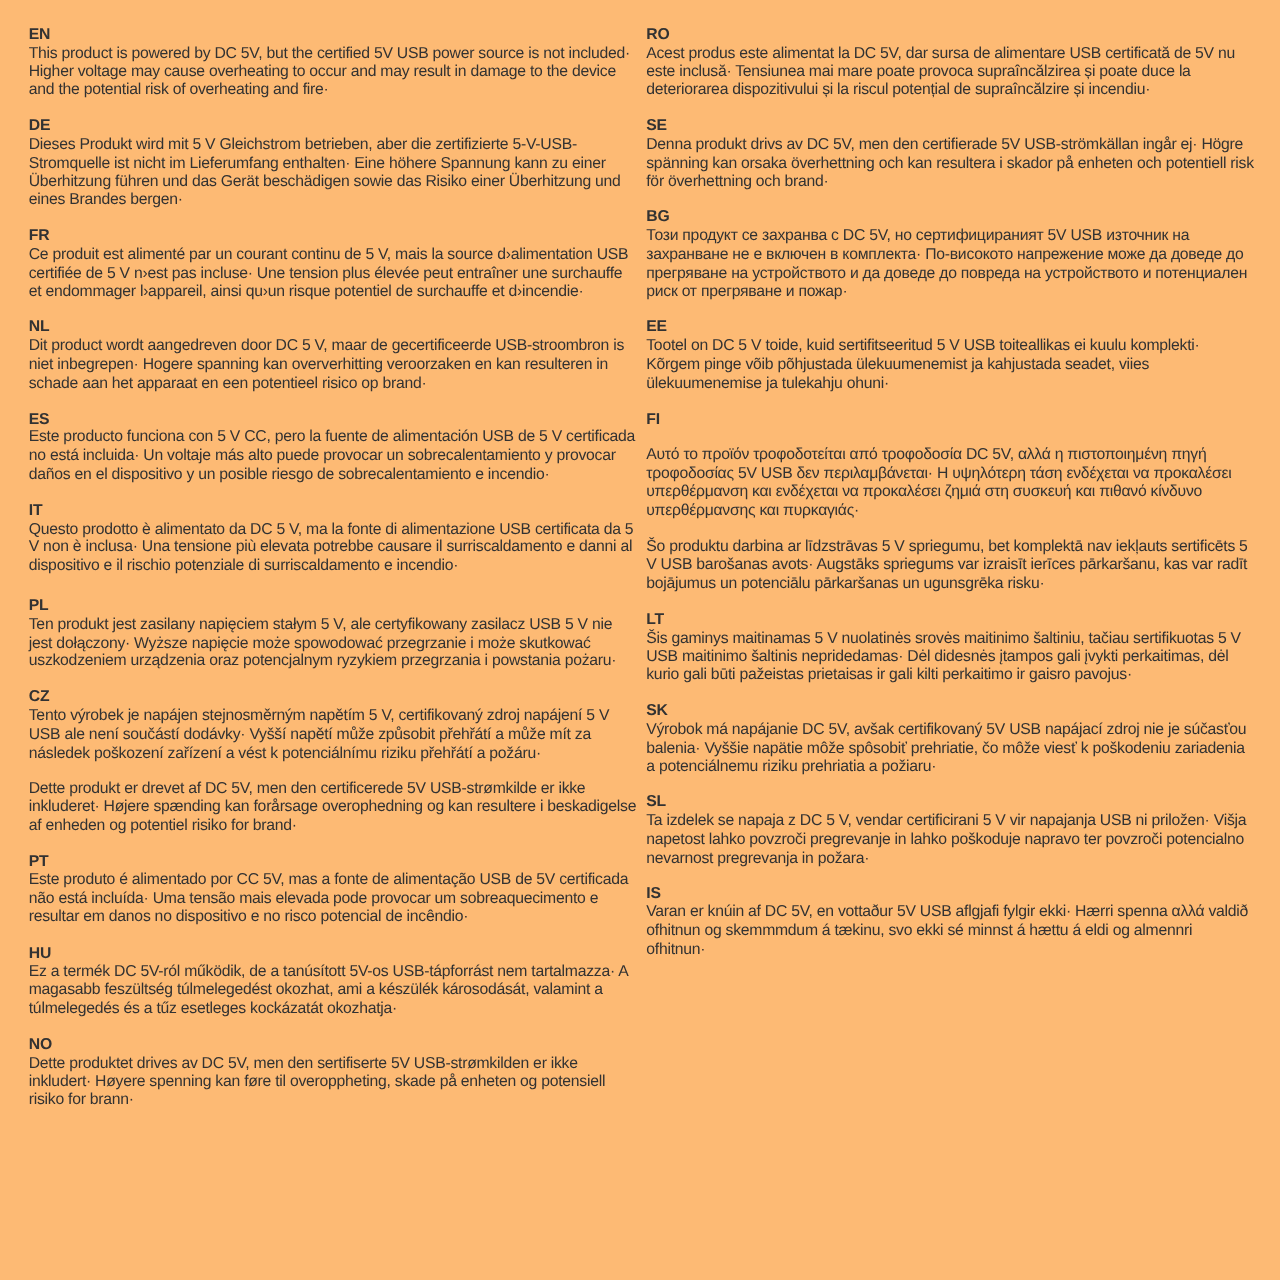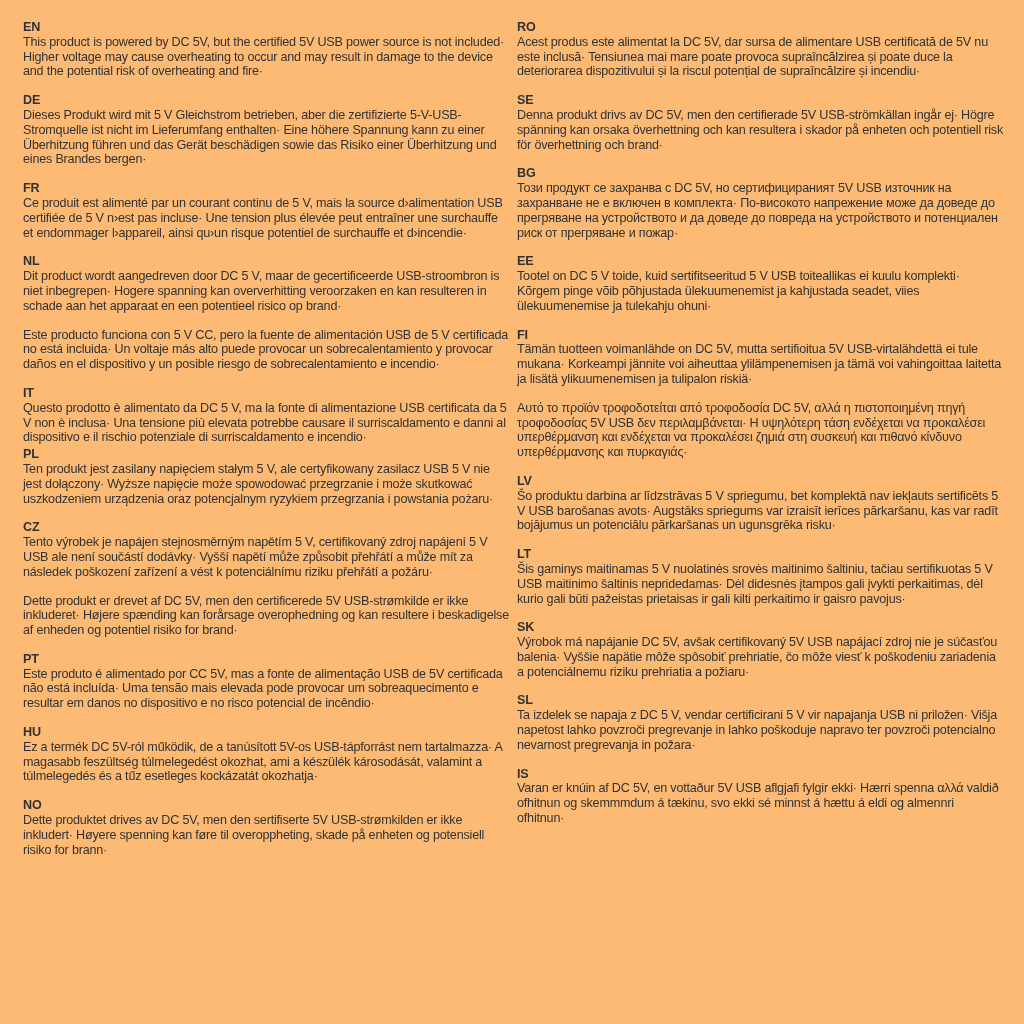--- a/index.html
+++ b/index.html
@@ -17,21 +17,21 @@
     color: #323232;
   }
   .col {
     position: absolute;
     top: 20px;
     width: 487px;
   }
   .col-left  { left: 23px; }
   .col-right { left: 517px; }
   .lang-block { margin: 0 0 14px 0; }
-  .lang-block.tight-below { margin-bottom: 2px; }
+  .lang-block.tight-below { margin-bottom: 17px; }
   .lang-code {
     font-weight: bold;
     font-size: 12.6px;
     line-height: 14.8px;
     letter-spacing: -0.15px;
   }
   .lang-text {
     font-size: 12.6px;
     line-height: 14.8px;
     letter-spacing: -0.2px;
@@ -60,20 +60,21 @@
       <div class="lang-code">FR</div>
       <p class="lang-text">Ce produit est alimenté par un courant continu de 5 V, mais la source d›alimentation USB certifiée de 5 V n›est pas incluse· Une tension plus élevée peut entraîner une surchauffe et endommager l›appareil, ainsi qu›un risque potentiel de surchauffe et d›incendie·</p>
     </div>
 
     <div class="lang-block">
       <div class="lang-code">NL</div>
       <p class="lang-text">Dit product wordt aangedreven door DC 5 V, maar de gecertificeerde USB-stroombron is niet inbegrepen· Hogere spanning kan oververhitting veroorzaken en kan resulteren in schade aan het apparaat en een potentieel risico op brand·</p>
     </div>
 
     <div class="lang-block">
+      <div class="lang-code">ES</div>
       <p class="lang-text">Este producto funciona con 5 V CC, pero la fuente de alimentación USB de 5 V certificada no está incluida· Un voltaje más alto puede provocar un sobrecalentamiento y provocar daños en el dispositivo y un posible riesgo de sobrecalentamiento e incendio·</p>
     </div>
 
     <div class="lang-block tight-below">
       <div class="lang-code">IT</div>
       <p class="lang-text">Questo prodotto è alimentato da DC 5 V, ma la fonte di alimentazione USB certificata da 5 V non è inclusa· Una tensione più elevata potrebbe causare il surriscaldamento e danni al dispositivo e il rischio potenziale di surriscaldamento e incendio·</p>
     </div>
 
     <div class="lang-block">
       <div class="lang-code">PL</div>
@@ -123,30 +124,28 @@
       <p class="lang-text">Този продукт се захранва с DC 5V, но сертифицираният 5V USB източник на захранване не е включен в комплекта· По-високото напрежение може да доведе до прегряване на устройството и да доведе до повреда на устройството и потенциален риск от прегряване и пожар·</p>
     </div>
 
     <div class="lang-block">
       <div class="lang-code">EE</div>
       <p class="lang-text">Tootel on DC 5 V toide, kuid sertifitseeritud 5 V USB toiteallikas ei kuulu komplekti· Kõrgem pinge võib põhjustada ülekuumenemist ja kahjustada seadet, viies ülekuumenemise ja tulekahju ohuni·</p>
     </div>
 
     <div class="lang-block">
       <div class="lang-code">FI</div>
-      <p class="lang-text">Tämän tuotteen voimanlähde on DC 5V, mutta sertifioitua 5V USB-virtalähdettä ei tule mukana· Korkeampi jännite voi aiheuttaa ylilämpenemisen ja tämä voi vahingoittaa laitetta ja lisätä ylikuumenemisen ja tulipalon riskiä·</p>
     </div>
 
     <div class="lang-block">
       <p class="lang-text">Αυτό το προϊόν τροφοδοτείται από τροφοδοσία DC 5V, αλλά η πιστοποιημένη πηγή τροφοδοσίας 5V USB δεν περιλαμβάνεται· Η υψηλότερη τάση ενδέχεται να προκαλέσει υπερθέρμανση και ενδέχεται να προκαλέσει ζημιά στη συσκευή και πιθανό κίνδυνο υπερθέρμανσης και πυρκαγιάς·</p>
     </div>
 
 
     <div class="lang-block">
-      <div class="lang-code">LV</div>
       <p class="lang-text">Šo produktu darbina ar līdzstrāvas 5 V spriegumu, bet komplektā nav iekļauts sertificēts 5 V USB barošanas avots· Augstāks spriegums var izraisīt ierīces pārkaršanu, kas var radīt bojājumus un potenciālu pārkaršanas un ugunsgrēka risku·</p>
     </div>
 
     <div class="lang-block">
       <div class="lang-code">LT</div>
       <p class="lang-text">Šis gaminys maitinamas 5 V nuolatinės srovės maitinimo šaltiniu, tačiau sertifikuotas 5 V USB maitinimo šaltinis nepridedamas· Dėl didesnės įtampos gali įvykti perkaitimas, dėl kurio gali būti pažeistas prietaisas ir gali kilti perkaitimo ir gaisro pavojus·</p>
     </div>
 
     <div class="lang-block">
       <div class="lang-code">SK</div>

